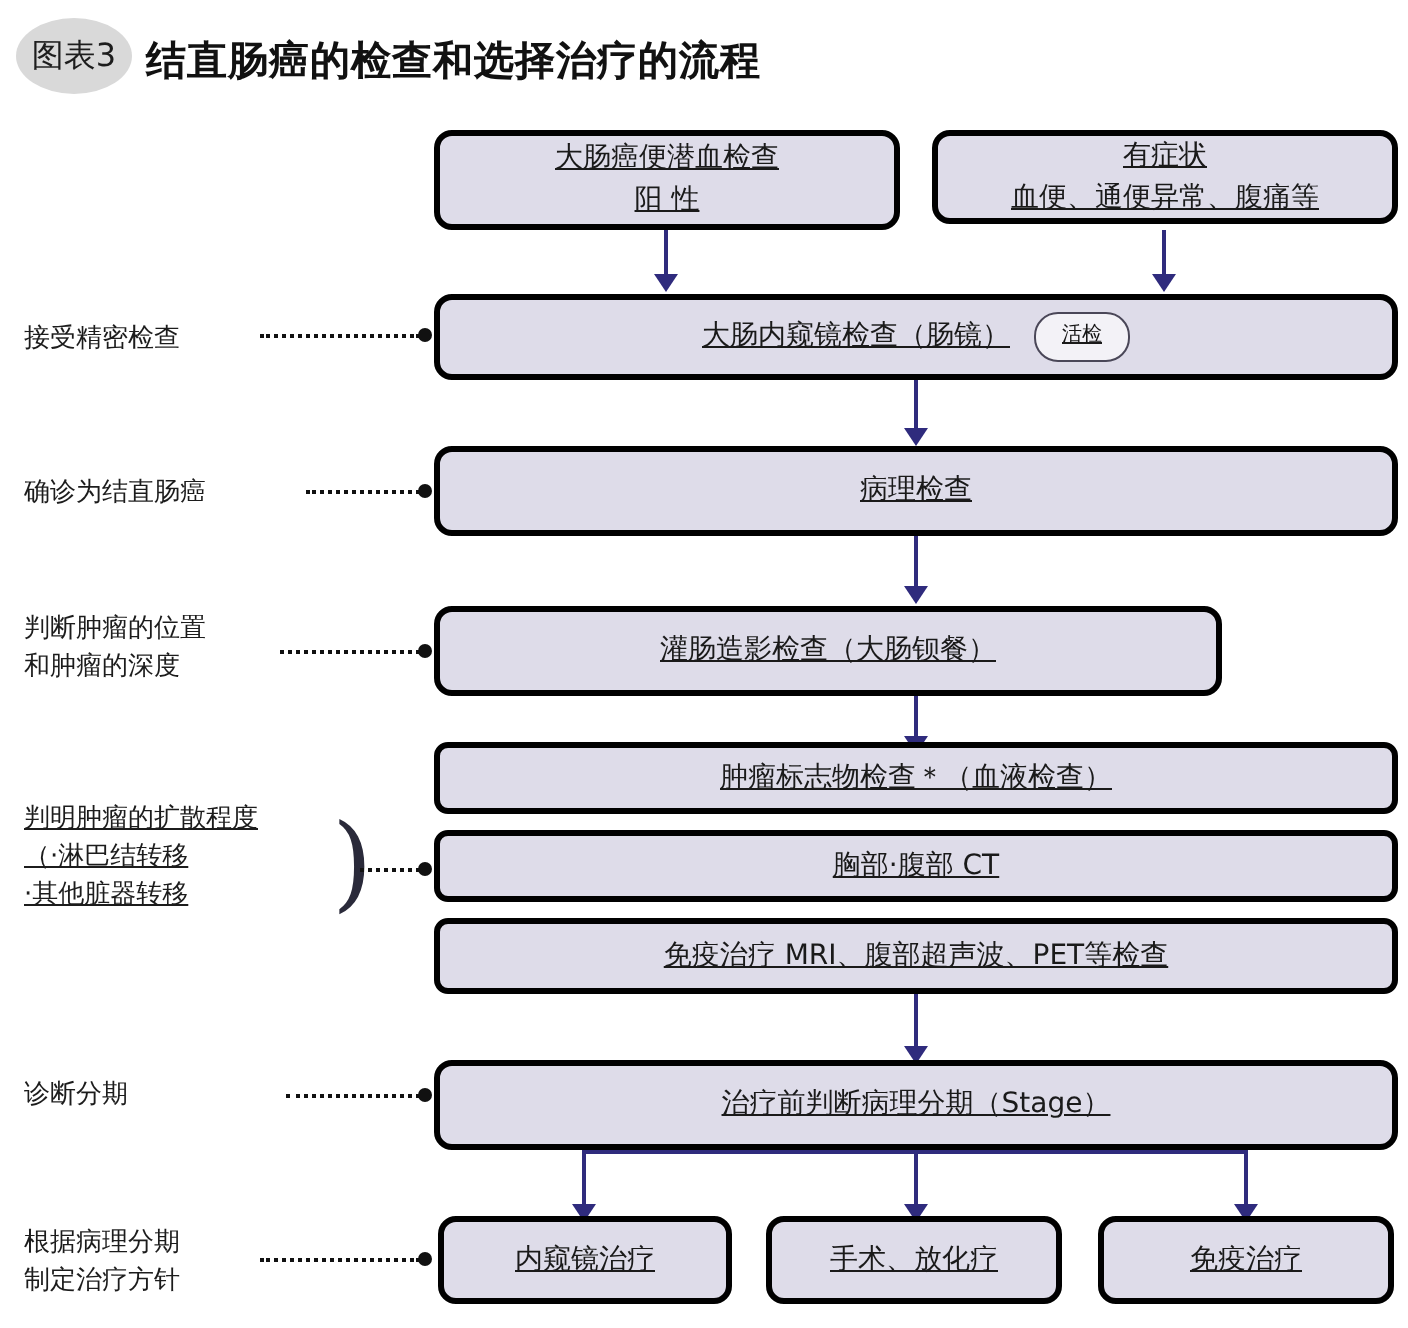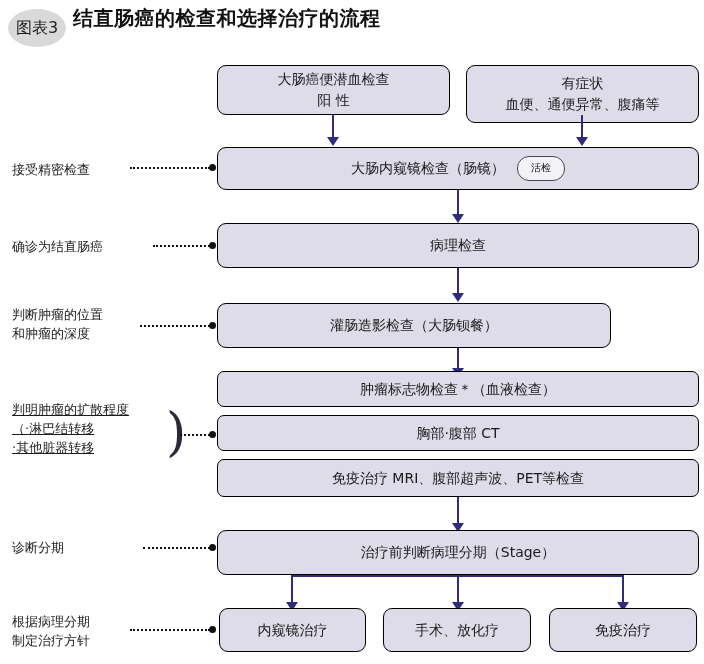--- a/index.html
+++ b/index.html
@@ -43,21 +43,21 @@
   }
   .fig-badge-text {
     font-size: 16px;
     color: #1d1d1d;
     letter-spacing: 0px;
     line-height: 1;
   }
   .page-title {
     position: absolute;
     left: 73px;
-    top: 5px;
+    top: 17px;
     font-size: 20px;
     font-weight: bold;
     color: #111111;
     letter-spacing: 0.5px;
     white-space: nowrap;
   }
 
   
   .stage-label {
     position: absolute;
@@ -90,30 +90,31 @@
     color: #2a2a3a;
     font-family: "DejaVu Serif", "Liberation Serif", serif;
     font-weight: 300;
   }
 
   
   .node {
     position: absolute;
     box-sizing: border-box;
     background: #dedce9;
-    border: 1px solid #000000;
+    border: 3px solid #000000;
     border-radius: 9px;
     display: flex;
     align-items: center;
     justify-content: center;
     font-size: 14px;
     color: #1a1a1a;
     text-align: center;
     line-height: 21px;
     white-space: pre-line;
+    text-decoration: underline;
   }
   .node.tight {
     border-radius: 7px;
   }
 
   
   .node-inner {
     display: flex;
     align-items: center;
     justify-content: center;
@@ -196,21 +197,21 @@
 
   <div class="leader" style="left:143px; top:547px; width:67px;"></div>
   <div class="leader-dot" style="left:209px; top:544px;"></div>
 
   <div class="leader" style="left:130px; top:629px; width:80px;"></div>
   <div class="leader-dot" style="left:209px; top:626px;"></div>
 
   <div class="node" style="left:217px; top:65px; width:233px; height:50px;">大肠癌便潜血检查
 阳 性</div>
 
-  <div class="node" style="left:466px; top:65px; width:233px; height:58px;">有症状
+  <div class="node" style="left:466px; top:65px; width:233px; height:47px;">有症状
 血便、通便异常、腹痛等</div>
 
   <div class="arrow-line" style="left:332px; top:115px; height:24px;"></div>
   <div class="arrow-head" style="left:327px; top:137px;"></div>
 
   <div class="arrow-line" style="left:581px; top:115px; height:24px;"></div>
   <div class="arrow-head" style="left:576px; top:137px;"></div>
 
   <div class="node" style="left:217px; top:147px; width:482px; height:43px;">
     <span class="node-inner">

